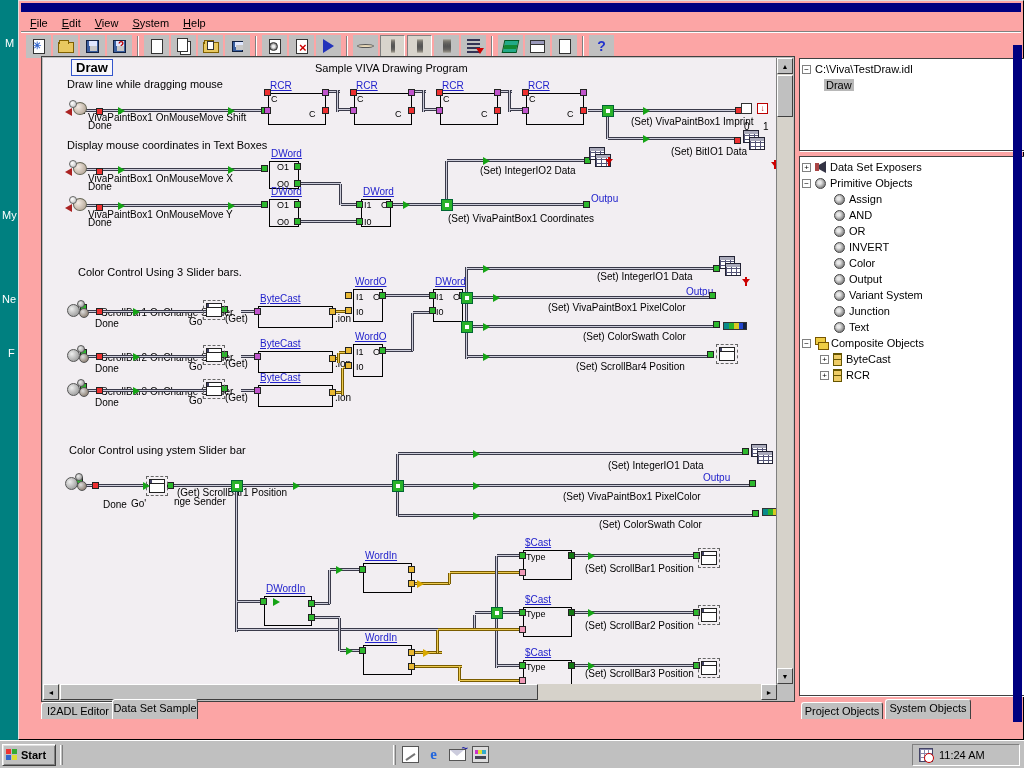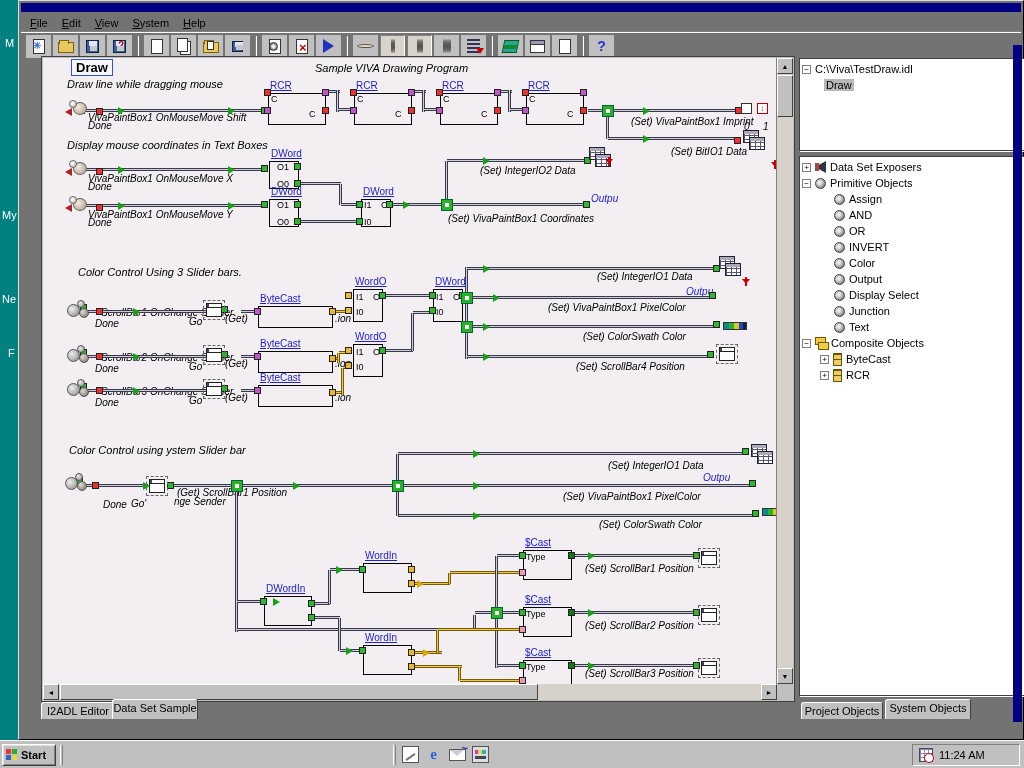--- a/index.html
+++ b/index.html
@@ -3,21 +3,21 @@
 <meta charset="utf-8">
 <style>
   * { margin:0; padding:0; box-sizing:border-box; }
   html,body { width:1024px; height:768px; overflow:hidden; }
   body { background:#008080; font-family:"Liberation Sans",sans-serif; font-size:11px; color:#000; position:relative; }
   .raised { border-top:1px solid #fff; border-left:1px solid #fff; border-right:1px solid #404040; border-bottom:1px solid #404040; background:#c0c0c0; }
   .raised2 { box-shadow: inset 1px 1px 0 #dfdfdf, inset -1px -1px 0 #808080; }
   .deskline { color:#fff; font-size:11px; position:absolute; }
 
   
-  #appwin { position:absolute; left:18px; top:0; width:1006px; height:740px; background:#737373;
+  #appwin { position:absolute; left:18px; top:0; width:1006px; height:740px; background:#fca5a5;
             border-top:1px solid #dfdfdf; border-left:1px solid #dfdfdf; border-right:1px solid #000; border-bottom:1px solid #000; }
   #titlestrip { position:absolute; left:2px; top:2px; width:1000px; height:9px; background:#000080; }
   #menubar { position:absolute; left:4px; top:13px; width:998px; height:18px; display:flex; align-items:center; }
   .menu-item { padding:2px 7px; }
   #toolbar { position:absolute; left:2px; top:32px; width:1000px; height:26px; display:flex; align-items:center; padding-left:4px; }
   .tb-sep { width:2px; height:20px; margin:0 4px; border-left:1px solid #808080; border-right:1px solid #fff; }
   .tb-btn { width:25px; height:23px; margin:0 1px; background:#c0c0c0; display:flex; align-items:center; justify-content:center; position:relative; }
   .tb-btn.pressed { border-top:1px solid #808080; border-left:1px solid #808080; border-right:1px solid #fff; border-bottom:1px solid #fff; background:#d8d4cc; }
 
   
@@ -43,21 +43,21 @@
 
   
   #canvas-frame { position:absolute; left:22px; top:55px; width:754px; height:646px; border:1px solid #404040; background:#c0c0c0; }
   #canvas { position:absolute; left:1px; top:1px; width:734px; height:626px; background:#f2eef2; overflow:hidden; border-right:1px solid #808080; }
   #vsb { position:absolute; right:1px; top:1px; width:16px; height:626px; background:#d6d2ca; }
   #hsb { position:absolute; left:1px; bottom:1px; width:734px; height:16px; background:#d6d2ca; }
   .sb-btn { position:absolute; width:16px; height:16px; display:flex; align-items:center; justify-content:center; font-size:7px; color:#000; }
   .sb-thumb { position:absolute; background:#c0c0c0; }
 
   
-  .cv-text { position:absolute; white-space:nowrap; font-size:10px;font-style:italic; }
+  .cv-text { position:absolute; white-space:nowrap; font-size:10px; }
   .cv-wh { position:absolute; height:3px; background:#ccccd9; border-top:1px solid #3a3a4a; border-bottom:1px solid #3a3a4a; }
   .cv-wv { position:absolute; width:3px; background:#ccccd9; border-left:1px solid #3a3a4a; border-right:1px solid #3a3a4a; }
   .cv-wh.yel { background:#ecca50; border-color:#7a5c00; }
   .cv-wv.yel { background:#ecca50; border-color:#7a5c00; }
   .cv-block { position:absolute; border:1px solid #000; background:transparent; }
   .cv-btitle { position:absolute; color:#2222cc; text-decoration:underline; font-size:10px; white-space:nowrap; }
   .cv-plabel { position:absolute; font-size:9px; white-space:nowrap; }
   .cv-port { position:absolute; width:7px; height:7px; border:1px solid #222; }
   .cv-jx { position:absolute; width:12px; height:12px; background:#2ab32a; border:1px solid #063; }
   .cv-jx span { position:absolute; left:3px; top:3px; width:4px; height:4px; background:#fff; }
@@ -706,21 +706,21 @@
       <div class="tree-row" style="padding-left: 32px;">
         <div class="tree-icon ti-gear"></div>
         <div>Color</div>
       </div>
       <div class="tree-row" style="padding-left: 32px;">
         <div class="tree-icon ti-gear"></div>
         <div>Output</div>
       </div>
       <div class="tree-row" style="padding-left: 32px;">
         <div class="tree-icon ti-gear"></div>
-        <div>Display Select</div>
+        <div>Variant System</div>
       </div>
       <div class="tree-row" style="padding-left: 32px;">
         <div class="tree-icon ti-gear"></div>
         <div>Junction</div>
       </div>
       <div class="tree-row" style="padding-left: 32px;">
         <div class="tree-icon ti-gear"></div>
         <div>Text</div>
       </div>
       <div class="tree-row" style="padding-left: 0px;">

